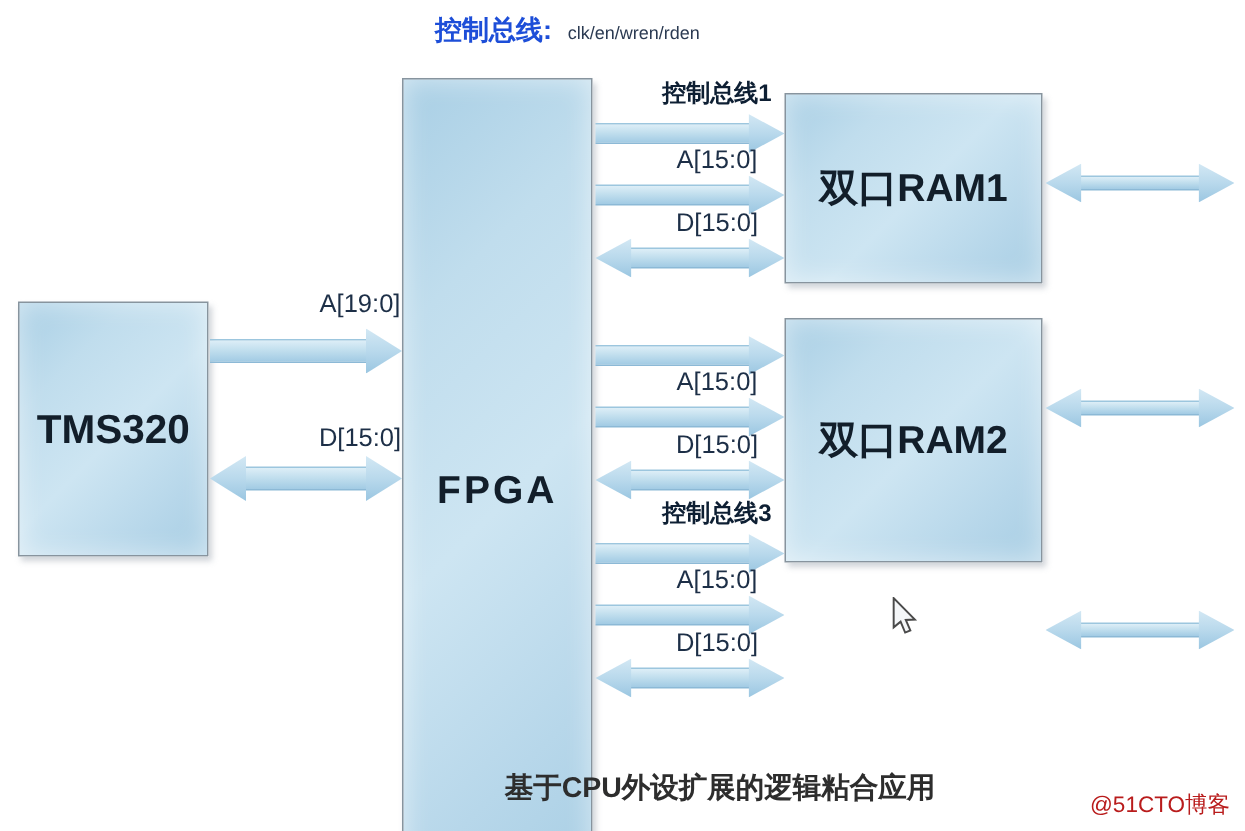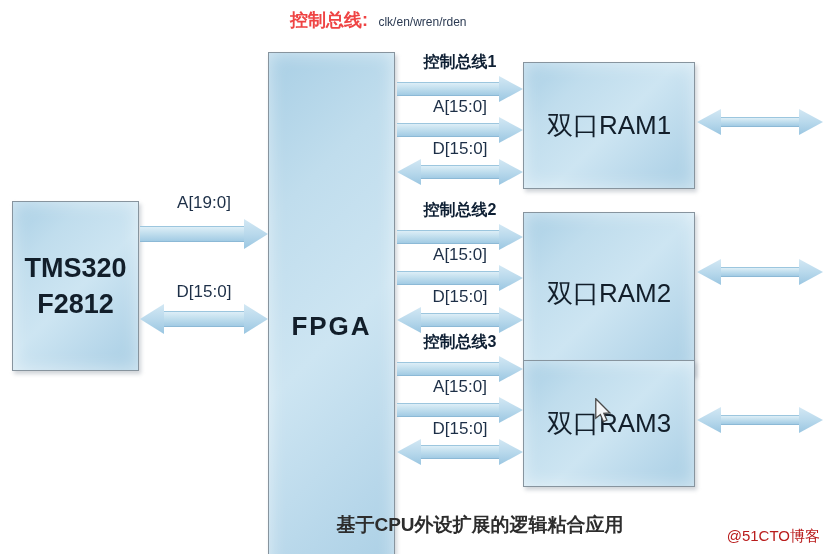--- a/index.html
+++ b/index.html
@@ -2,39 +2,39 @@
 <html><head>
 <meta charset="utf-8">
 <style>
   html,body { margin:0; padding:0; background:#ffffff; }
   .canvas {
     position:relative; width:830px; height:554px; background:#ffffff;
     font-family:"Liberation Sans","DejaVu Sans",sans-serif; overflow:hidden;
   }
   
   .header { position:absolute; left:290px; top:8px; white-space:nowrap; }
-  .header .h-bold { font-size:18px; font-weight:700; color:#ef4444; }
+  .header .h-bold { font-size:18px; font-weight:700; color:#1d4ed8; }
   .header .h-val  { font-size:12px; color:#2b3a52; margin-left:6px; }
   
   .box {
     position:absolute; box-sizing:border-box;
     border:1px solid #87949e;
     background:linear-gradient(135deg,#a9cfe5 0%,#c0dded 25%,#cde5f2 52%,#b7d7ea 80%,#a8cee4 100%);
     box-shadow:inset 0 0 18px rgba(255,255,255,0.55), 2px 3px 4px rgba(150,160,170,0.45);
     display:flex; align-items:center; justify-content:center;
     color:#121e2a; text-align:center;
   }
   .box-cpu  { left:12px;  top:188px; width:127px; height:170px; font-size:27px; font-weight:600; line-height:1.35;margin-top:13px; }
   .box-fpga { left:268px; top:52px;  width:127px; height:548px; font-size:26px; font-weight:700; letter-spacing:2px; }
-  .box-ram  { left:523px; width:172px; height:127px; font-size:26px; font-weight:400; }
+  .box-ram  { left:523px; width:172px; height:127px; font-size:26px; font-weight:700; }
   .box-ram1 { top:62px; }
   .box-ram2 { top:212px; height:163px; }
   .box-ram3 { top:360px; }
   
-  .lbl { position:absolute; text-align:center; font-size:17px; color:#1d2f47; white-space:nowrap; }
+  .lbl { position:absolute; text-align:center; font-size:17px; color:#1d2f47; white-space:nowrap;padding-left:36px; }
   .lbl-bold { font-weight:700; font-size:16px; color:#0e1f33; }
   
   .arrow { position:absolute; height:26px; }
   .arrow .shaft {
     position:absolute; top:6px; bottom:6px;
     background:linear-gradient(180deg,#ddeef7 0%,#c2dfee 45%,#a2cbe4 100%);
     border-top:1px solid #9cc6de; border-bottom:1px solid #8cb9d6;
   }
   .arrow .head {
     position:absolute; top:0; bottom:0; width:24px;
@@ -69,36 +69,32 @@
 <div class="canvas">
 
   <div class="header">
     <span class="h-bold">控制总线:</span>
     <span class="h-val">clk/en/wren/rden</span>
   </div>
 
   <div class="box box-cpu">
     <div>
       <div>TMS320</div>
-      <div>F2812</div>
     </div>
   </div>
 
   <div class="box box-fpga">
     <div>FPGA</div>
   </div>
 
   <div class="box box-ram box-ram1">
     <div>双口RAM1</div>
   </div>
   <div class="box box-ram box-ram2">
     <div>双口RAM2</div>
-  </div>
-  <div class="box box-ram box-ram3">
-    <div>双口RAM3</div>
   </div>
 
   <div class="lbl" style="left:146px; top:193px; width:116px;text-align:center;">A[19:0]</div>
   <div class="arrow arrow-r arrow-lg" style="left:140px; top:219px; width:128px;">
     <div class="shaft"></div>
       <div class="head head-r"></div>
   </div>
   <div class="lbl" style="left:146px; top:282px; width:116px;">D[15:0]</div>
   <div class="arrow arrow-bi arrow-lg" style="left:140px; top:304px; width:128px;">
     <div class="shaft"></div>
@@ -119,21 +115,20 @@
     </div>
     <div class="lbl bg-lbl-d">D[15:0]</div>
     <div class="arrow arrow-bi bg-arr-d">
       <div class="shaft"></div>
         <div class="head head-l"></div>
         <div class="head head-r"></div>
     </div>
   </div>
 
   <div class="bus-group bg-2">
-    <div class="lbl lbl-bold bg-lbl-c">控制总线2</div>
     <div class="arrow arrow-r bg-arr-c">
       <div class="shaft"></div>
         <div class="head head-r"></div>
     </div>
     <div class="lbl bg-lbl-a">A[15:0]</div>
     <div class="arrow arrow-r bg-arr-a">
       <div class="shaft"></div>
         <div class="head head-r"></div>
     </div>
     <div class="lbl bg-lbl-d">D[15:0]</div>

